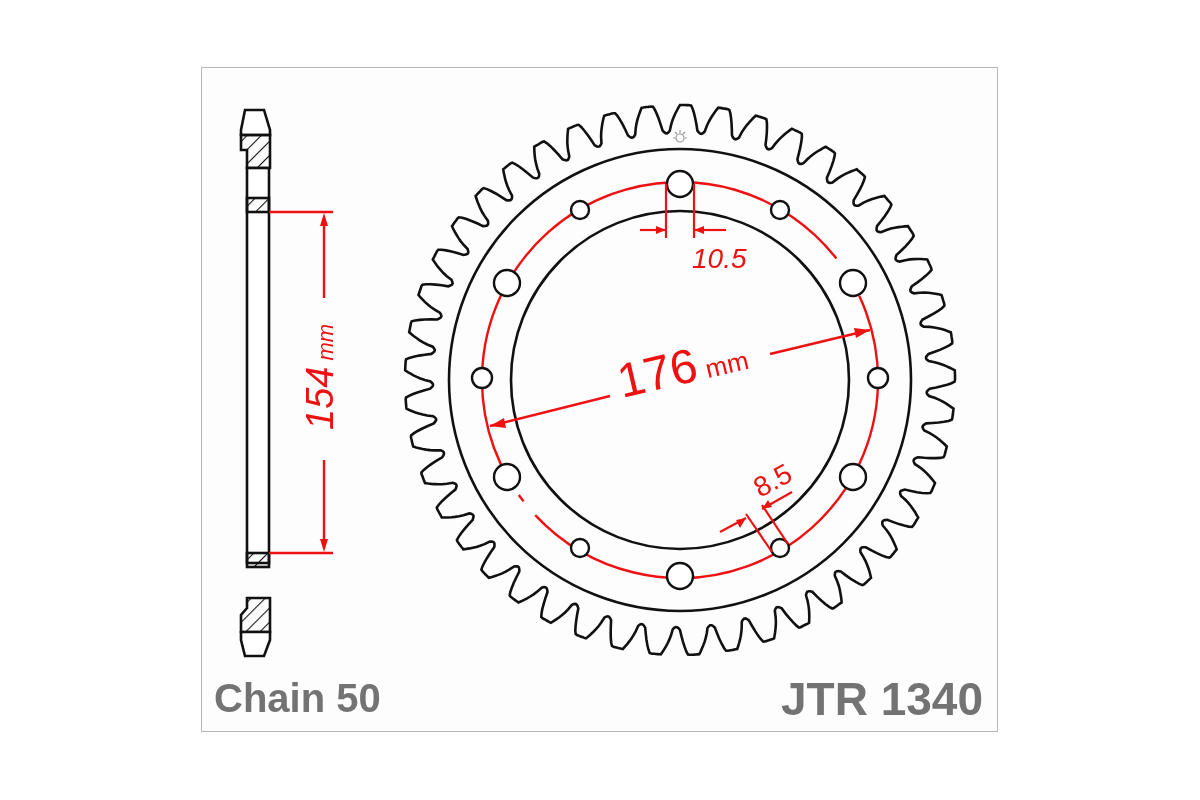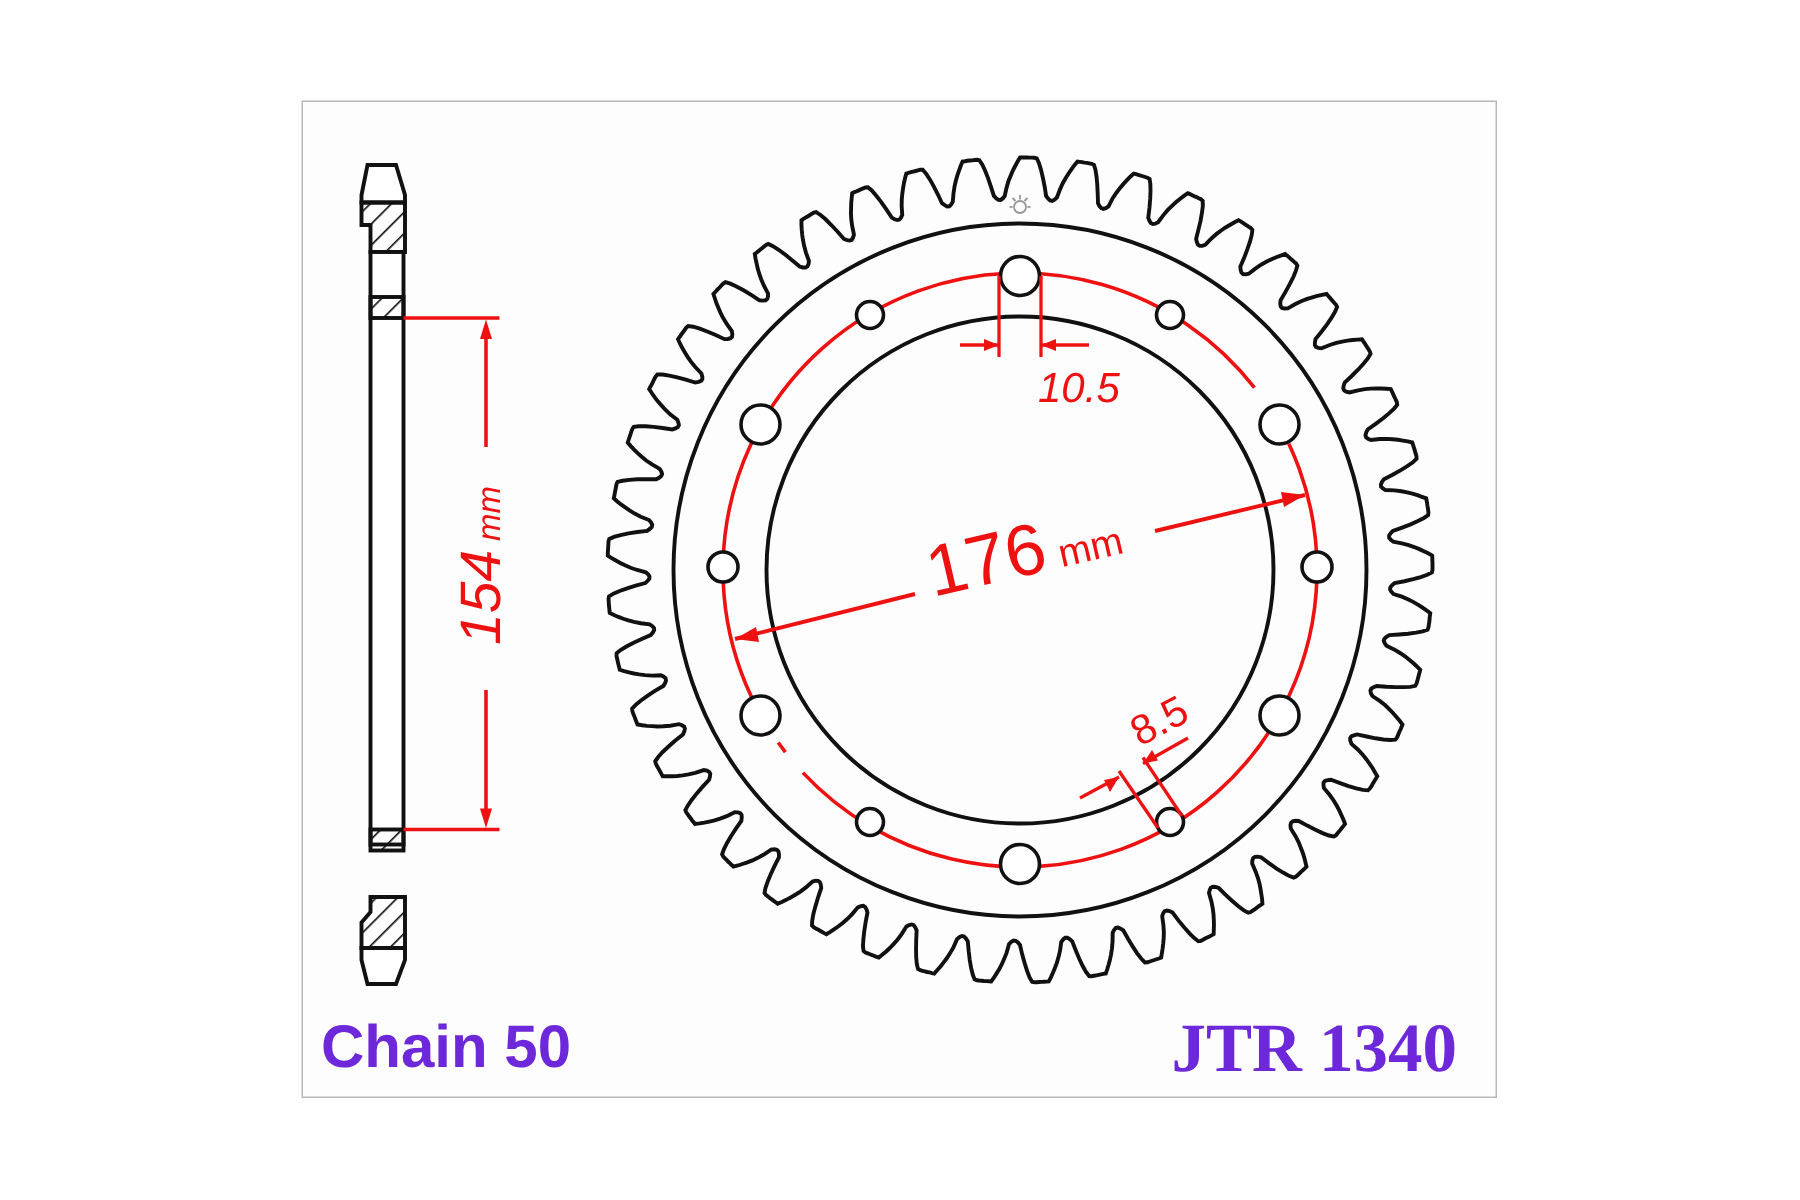--- a/index.html
+++ b/index.html
@@ -1,21 +1,21 @@
 <!DOCTYPE html>
 <html><head>
 <meta charset="utf-8">
 <style>
   html, body { margin:0; padding:0; background:#ffffff; }
   body { width:1200px; height:800px; position:relative; overflow:hidden; font-family:"Liberation Sans", sans-serif; }
   .frame { position:absolute; left:201px; top:67px; width:797px; height:665px; border:1px solid #b8b8b8; background:#fdfdfd; box-sizing:border-box; }
   svg { position:absolute; left:0; top:0; }
-  .lbl { position:absolute; font-weight:bold; color:#6d28d9; font-family:"Liberation Sans", sans-serif; }
+  .lbl { position:absolute; font-weight:bold; color:#737373; font-family:"Liberation Sans", sans-serif; }
   .chain { left:214px; top:676px; font-size:40px; letter-spacing:0px; }
-  .part { left:781px; top:672px; font-size:46px;font-family:Liberation Serif, serif; }
+  .part { left:781px; top:672px; font-size:46px; }
   .red-t { fill:#ee1111; font-family:"Liberation Sans", sans-serif; }
 </style>
 </head>
 <body>
 
 <div class="frame"></div>
 
 <svg width="1200" height="800" viewBox="0 0 1200 800">
   <defs>
     <pattern id="hatch" patternUnits="userSpaceOnUse" width="10" height="10" patternTransform="rotate(45)">

